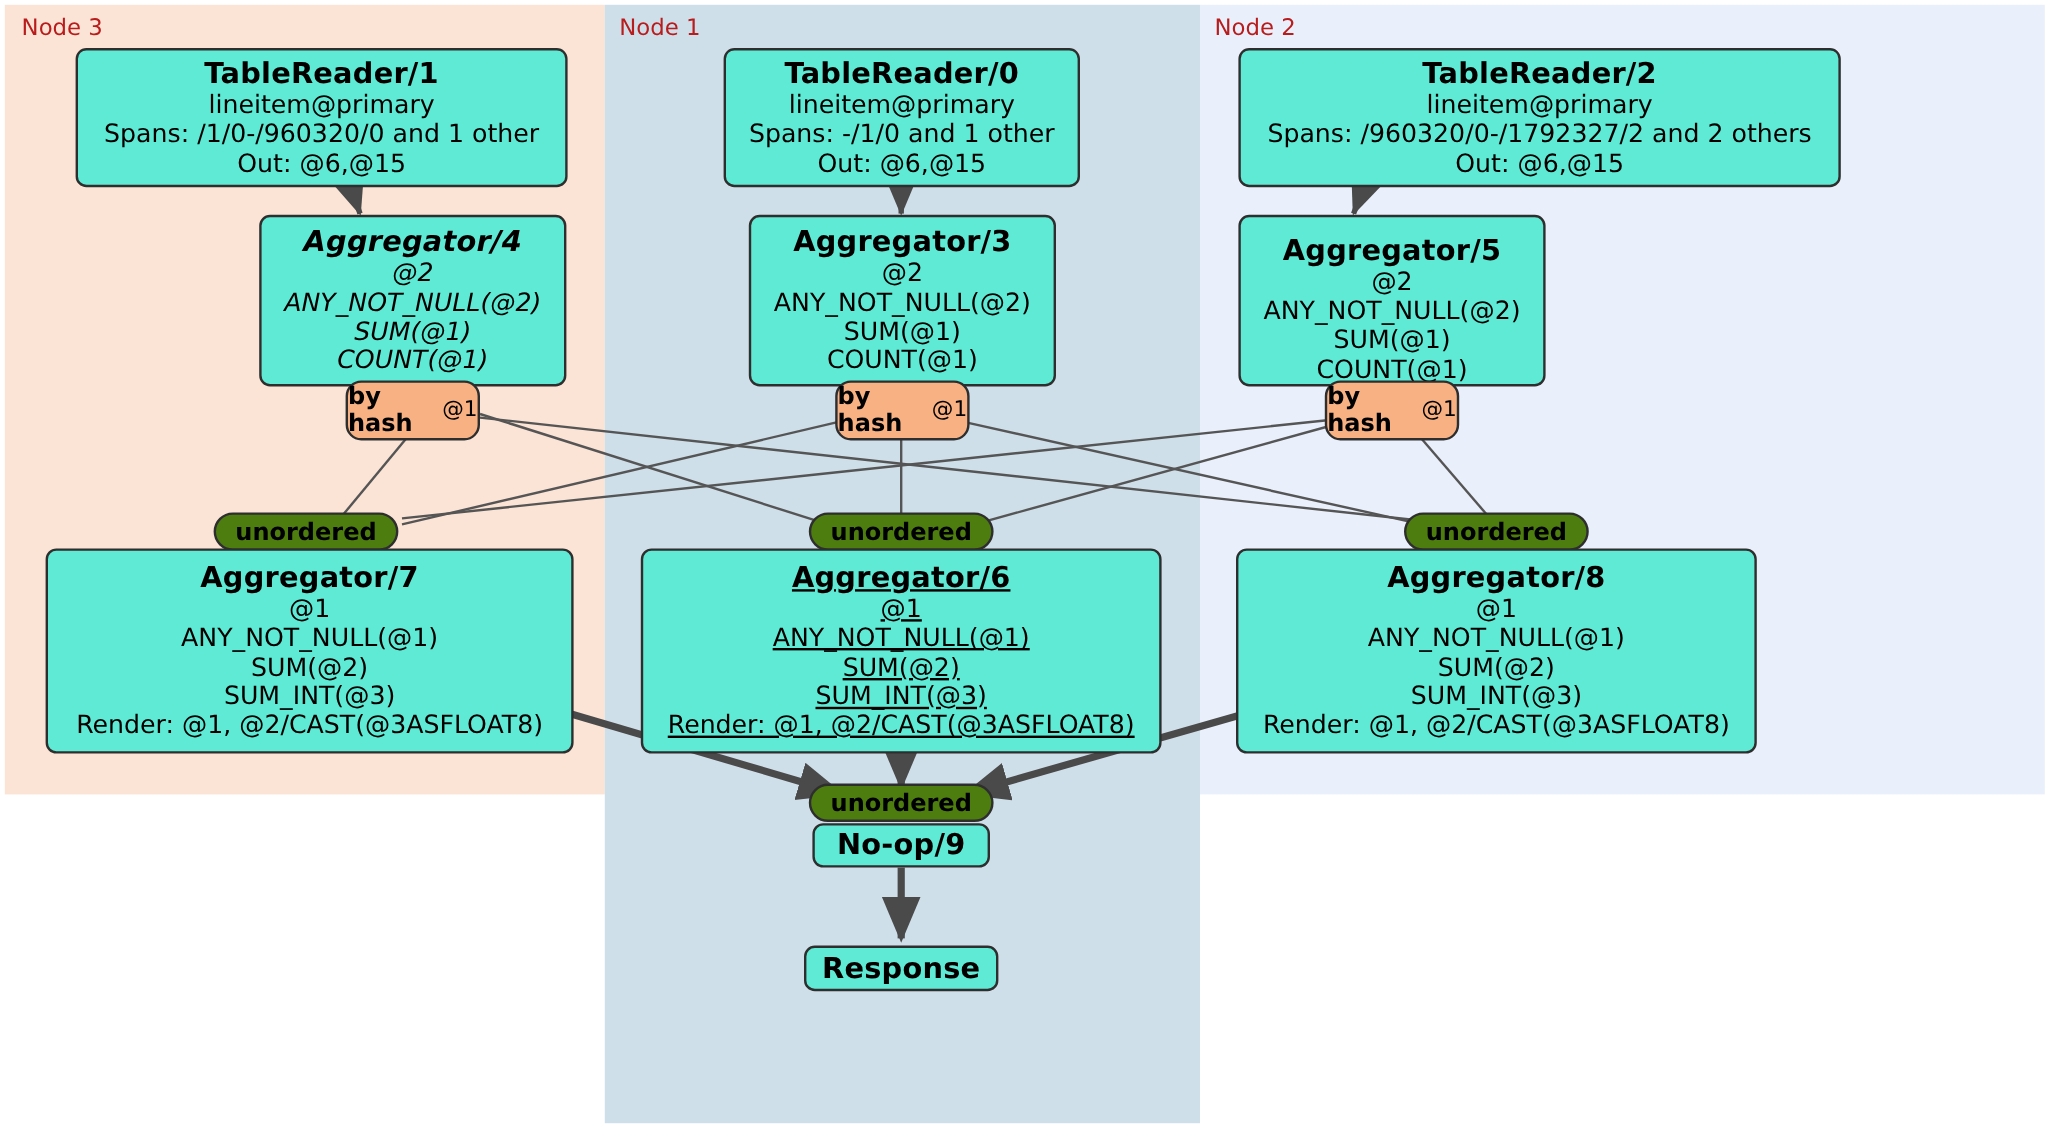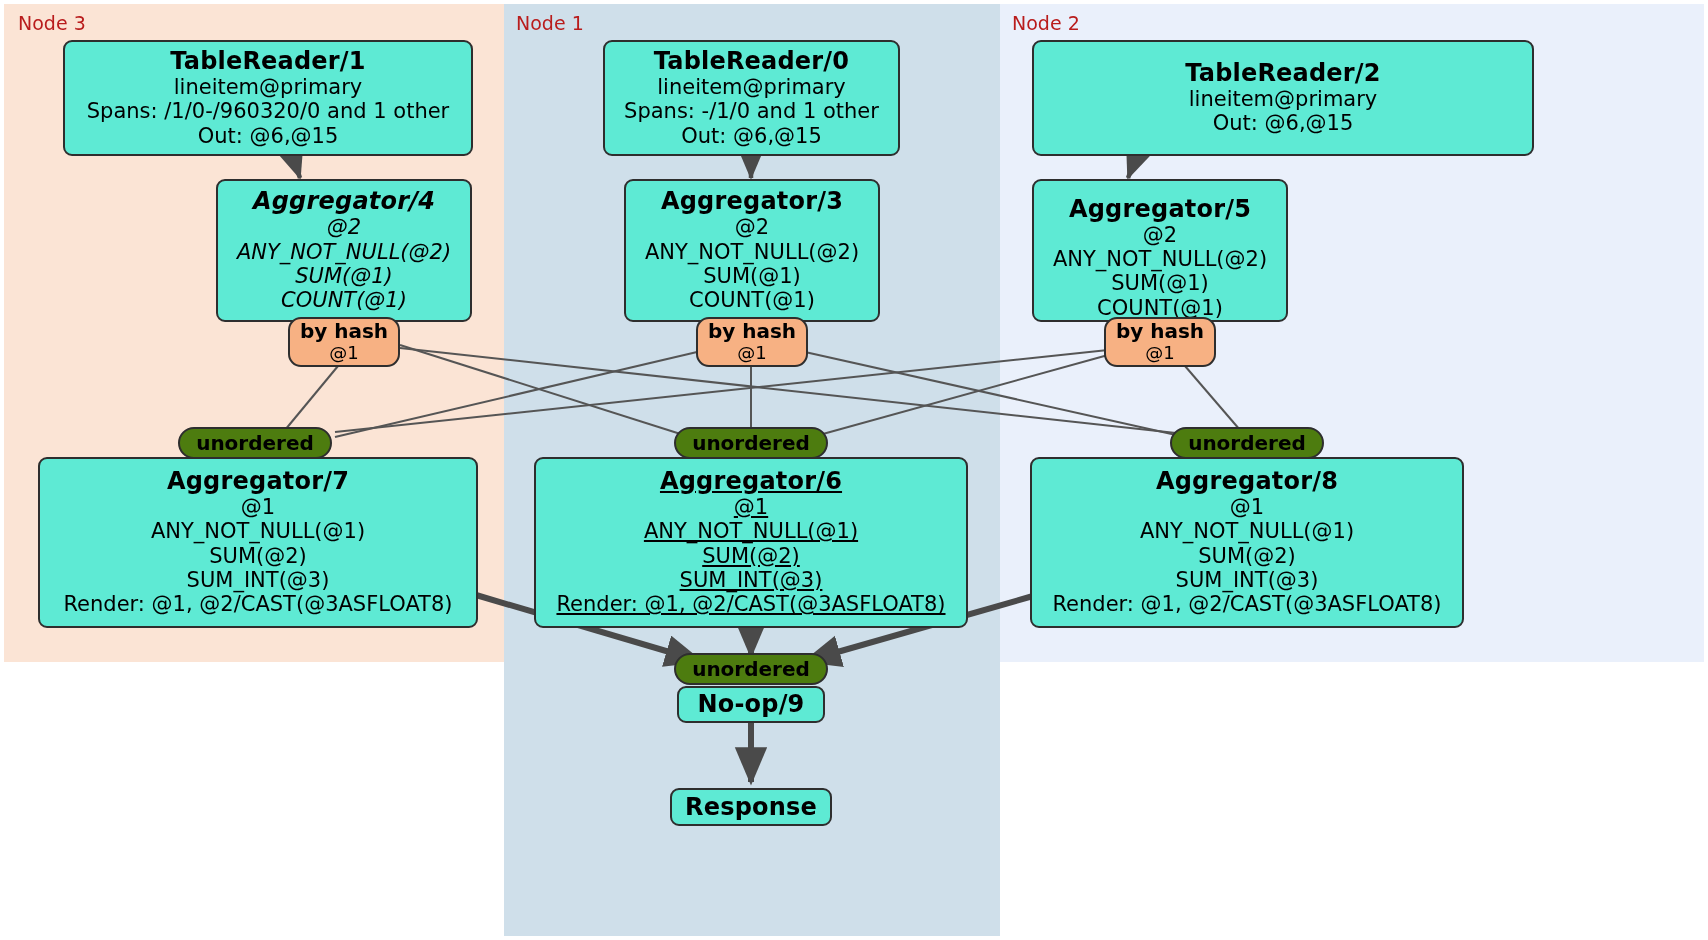--- a/index.html
+++ b/index.html
@@ -12,22 +12,22 @@
   .node-label{position:absolute;font-size:19px;color:#b91c1c;line-height:1;}
 
   .proc{position:absolute;box-sizing:border-box;background:#5eead4;
         border:2px solid #2e2e2e;border-radius:9px;
         display:flex;flex-direction:column;align-items:center;justify-content:center;
         text-align:center;color:#000;}
   .proc .ttl{font-size:24px;font-weight:bold;line-height:1.12;letter-spacing:.2px;}
   .proc .ln{font-size:21px;line-height:1.16;font-weight:normal;white-space:nowrap;}
 
   .pill{position:absolute;box-sizing:border-box;border:2px solid #2e2e2e;
-        display:flex;flex-direction:column;align-items:center;justify-content:center;
-        text-align:right;color:#000;}
+        display:flex;flex-direction:row;align-items:center;justify-content:center;
+        text-align:left;color:#000;}
   .pill.router{background:#f7b183;border-radius:13px;}
   .pill.router .ttl{font-size:20px;font-weight:bold;line-height:1.08;}
   .pill.router .sub{font-size:18px;line-height:1.08;font-weight:normal;}
   .pill.sync{background:#4d7c0f;border-radius:16px;}
   .pill.sync .ttl{font-size:20px;font-weight:bold;line-height:1;}
 
   svg.edges{position:absolute;left:0;top:0;width:1708px;height:940px;
             pointer-events:none;overflow:visible;}
 </style>
 </head>
@@ -87,20 +87,21 @@
   <div class="proc" style="left:603px;top:40px;width:297px;height:116px;">
     <div class="ttl">TableReader/0</div>
     <div class="ln">lineitem@primary</div>
     <div class="ln">Spans: -/1/0 and 1 other</div>
     <div class="ln">Out: @6,@15</div>
   </div>
 
   <div class="proc" style="left:1032px;top:40px;width:502px;height:116px;">
     <div class="ttl">TableReader/2</div>
     <div class="ln">lineitem@primary</div>
+    <div class="ln">Spans: /960320/0-/1792327/2 and 2 others</div>
     <div class="ln">Out: @6,@15</div>
   </div>
 
   <div class="proc" style="left:216px;top:179px;width:256px;height:143px;font-style:italic;">
     <div class="ttl">Aggregator/4</div>
     <div class="ln">@2</div>
     <div class="ln">ANY_NOT_NULL(@2)</div>
     <div class="ln">SUM(@1)</div>
     <div class="ln">COUNT(@1)</div>
   </div>

